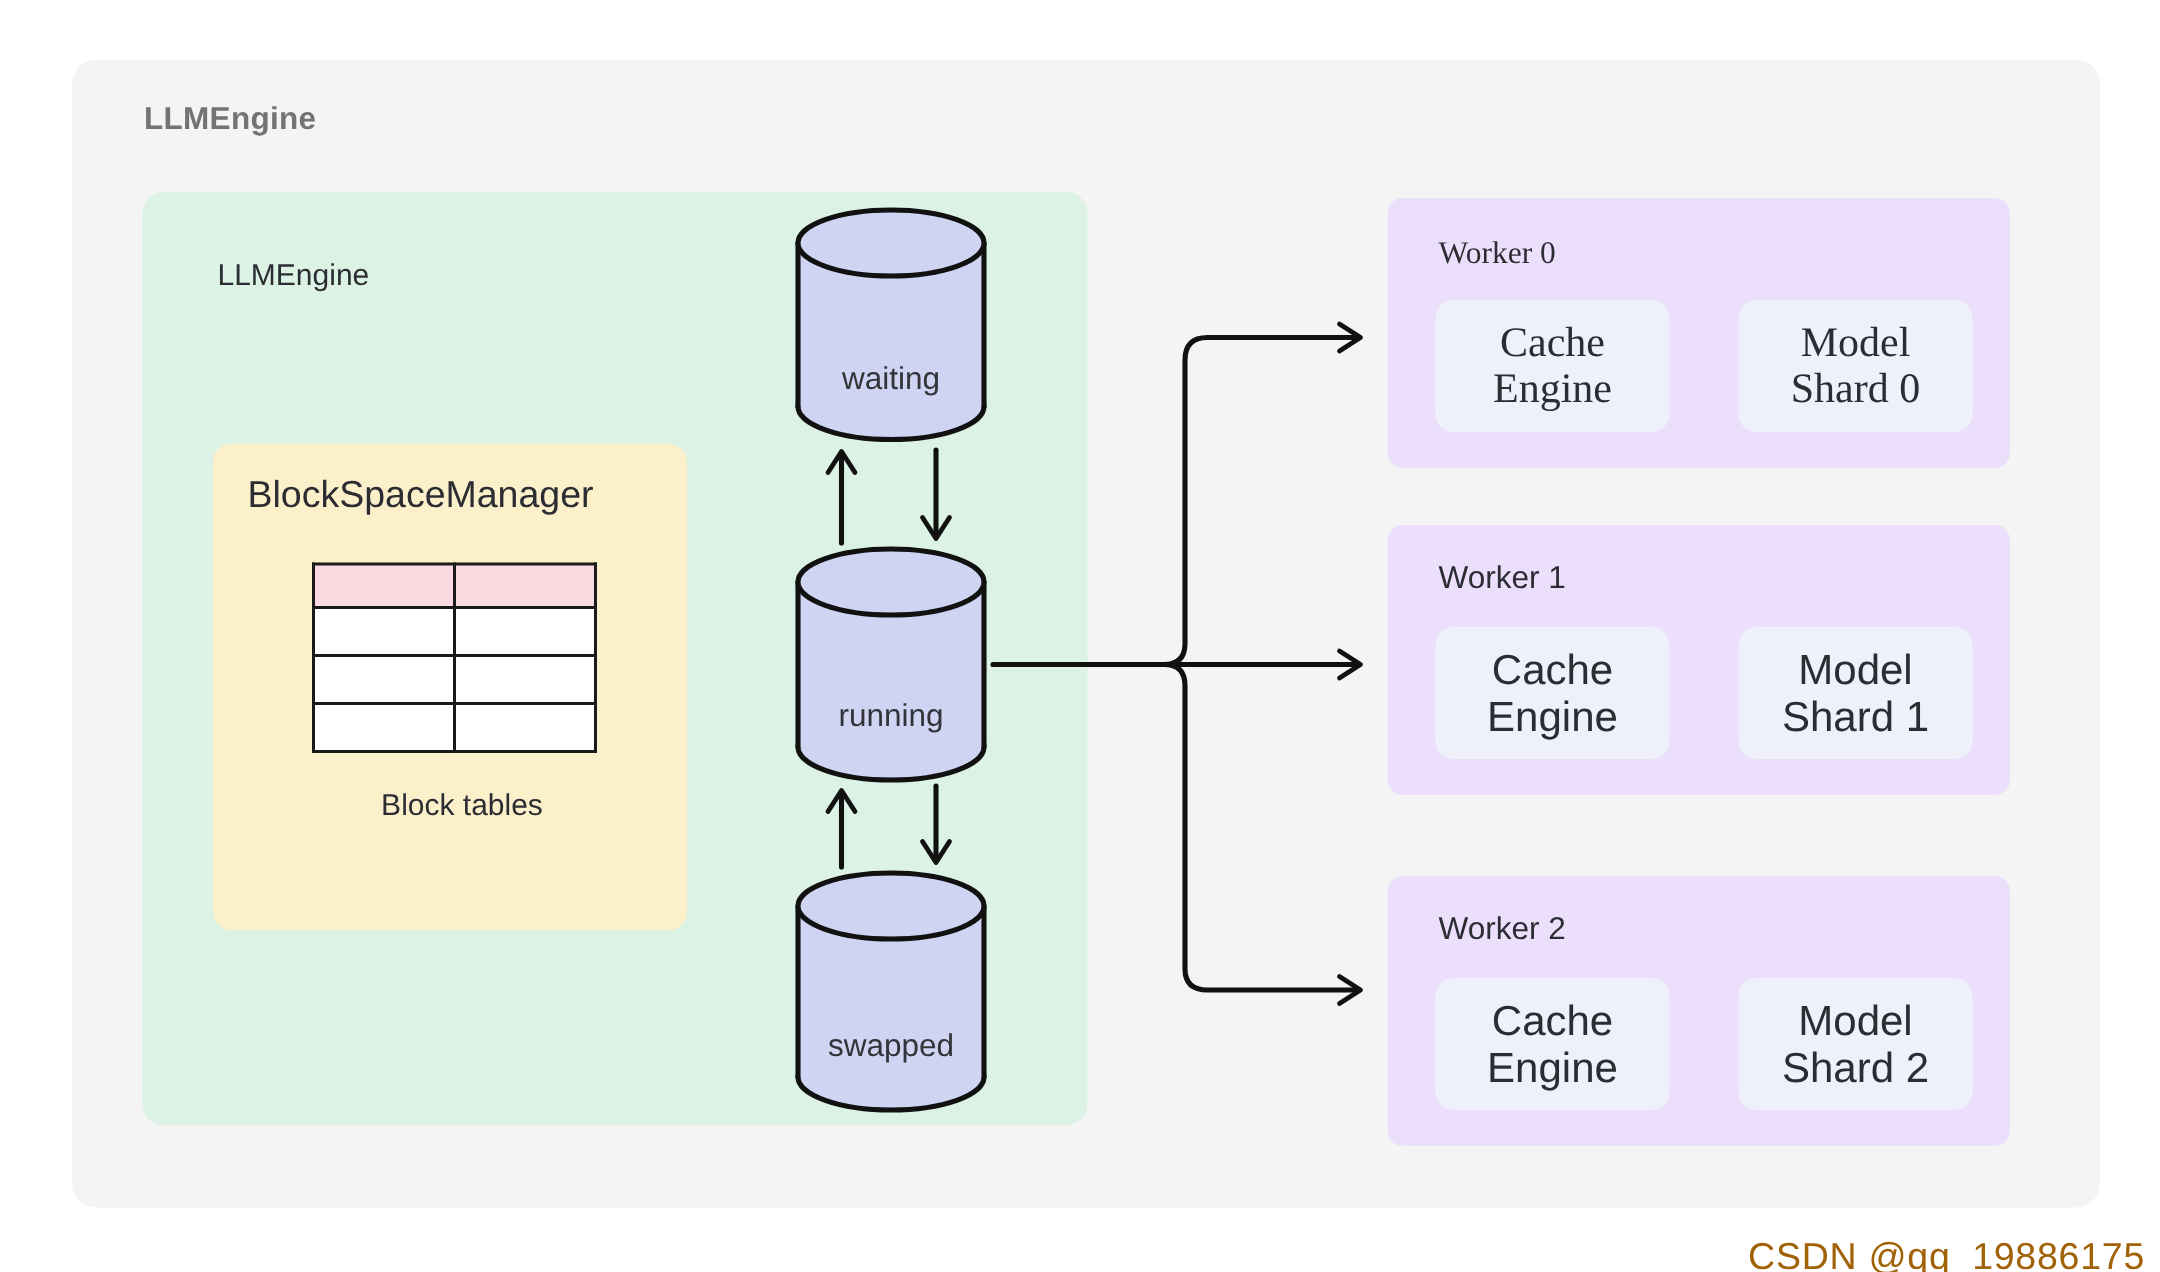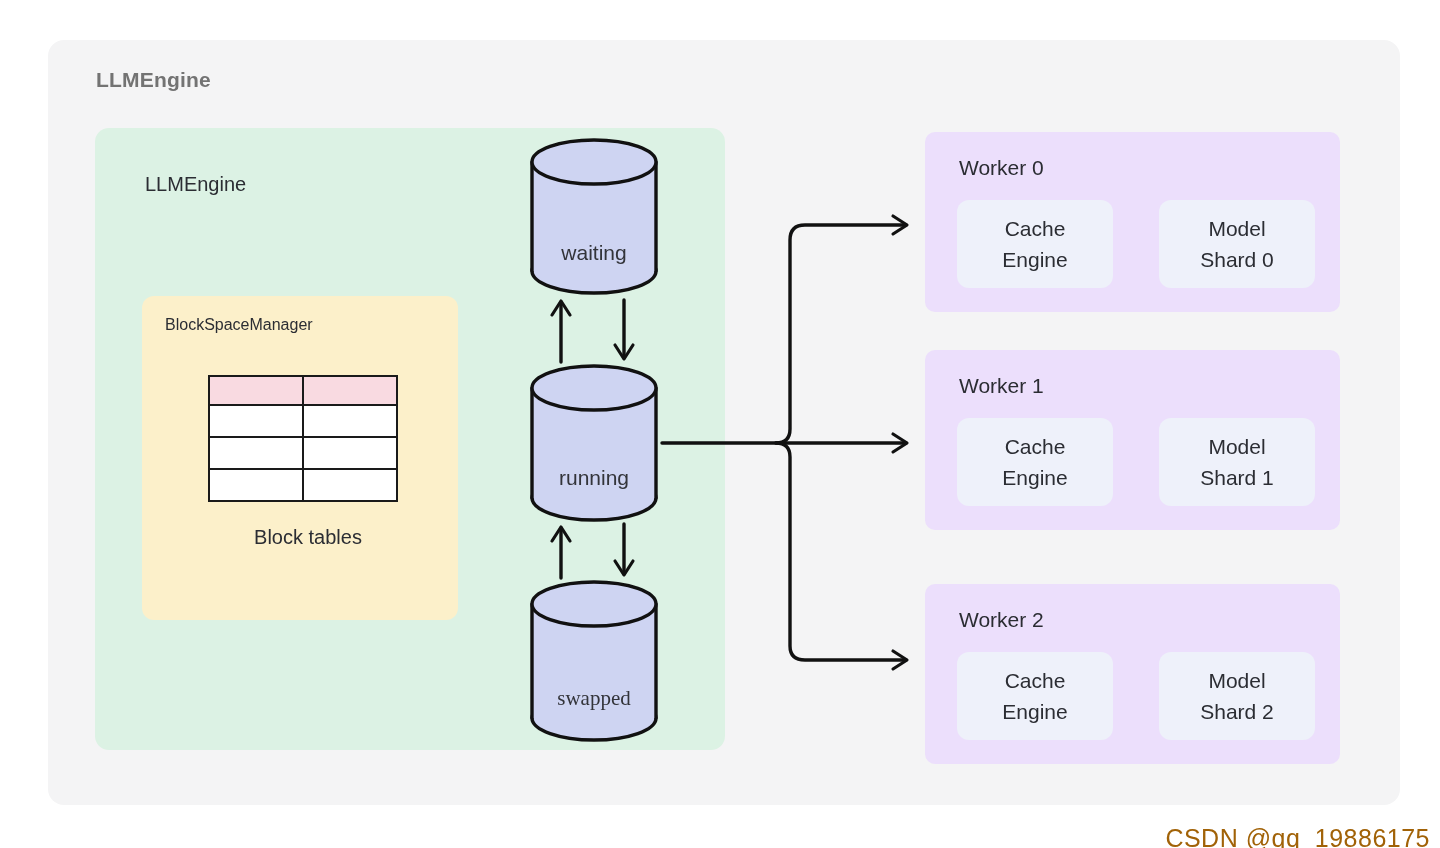--- a/index.html
+++ b/index.html
@@ -25,21 +25,21 @@
     left:95px; top:128px; width:630px; height:622px;
     background:#dcf2e4; border-radius:14px;
   }
   .scheduler-label { left:145px; top:173px; font-size:20px; }
 
   
   .bsm-box {
     left:142px; top:296px; width:316px; height:324px;
     background:#fcf0ca; border-radius:12px;
   }
-  .bsm-label { left:165px; top:316px; font-size:16px;text-align:center; }
+  .bsm-label { left:165px; top:316px; font-size:25px;text-align:center; }
   .block-table {
     left:208px; top:375px; border-collapse:collapse;
   }
   .block-table td {
     width:94px; height:32px; border:2.5px solid #1a1a1a; background:#ffffff;
     padding:0;
   }
   .block-table td.hdr { background:#f9dae1; height:29px; }
   .table-caption {
     left:142px; top:526px; width:316px; text-align:center; font-size:20px;padding-left:16px;
@@ -50,36 +50,36 @@
   .stroke { stroke:#111111; stroke-width:3.4; stroke-linecap:round; fill:none; }
   .cyl-cap { fill:#ced4f2; stroke:#111111; stroke-width:3.4; }
   .cyl-body { fill:#ced4f2; stroke:none; }
 
   
   .queue-label {
     width:140px; text-align:center; font-size:21px; color:#33343a;margin-top:12px;
   }
   .queue-label.waiting { left:524px; top:229px; }
   .queue-label.running { left:524px; top:454px; }
-  .queue-label.swapped { left:524px; top:674px;font-family:Liberation Serif, serif; }
+  .queue-label.swapped { left:524px; top:674px; }
 
   
   .worker-box {
     left:925px; width:415px; height:180px;
     background:#ecdffc; border-radius:10px;
   }
-  .worker-box.w0 { top:132px; }
+  .worker-box.w0 { top:132px;font-family:Liberation Serif, serif; }
   .worker-box.w1 { top:350px; }
   .worker-box.w2 { top:584px; }
   .worker-label { position:absolute; left:34px; top:24px; font-size:21px; }
   .inner-box {
     position:absolute; top:68px; width:156px; height:88px;
     background:#eef1fa; border-radius:12px;
     display:flex; align-items:center; justify-content:center;
-    font-size:21px; line-height:31px; text-align:center; white-space:pre-line;
+    font-size:28px; line-height:31px; text-align:center; white-space:pre-line;
   }
   .inner-box.cache { left:32px; }
   .inner-box.model { left:210px;margin-left:24px; }
 
   
   .watermark {
     right:10px; top:824px; font-size:25px; color:#a16207; letter-spacing:.5px;
     text-shadow:1px 1px 0 #ffffff;
   }
 </style>

